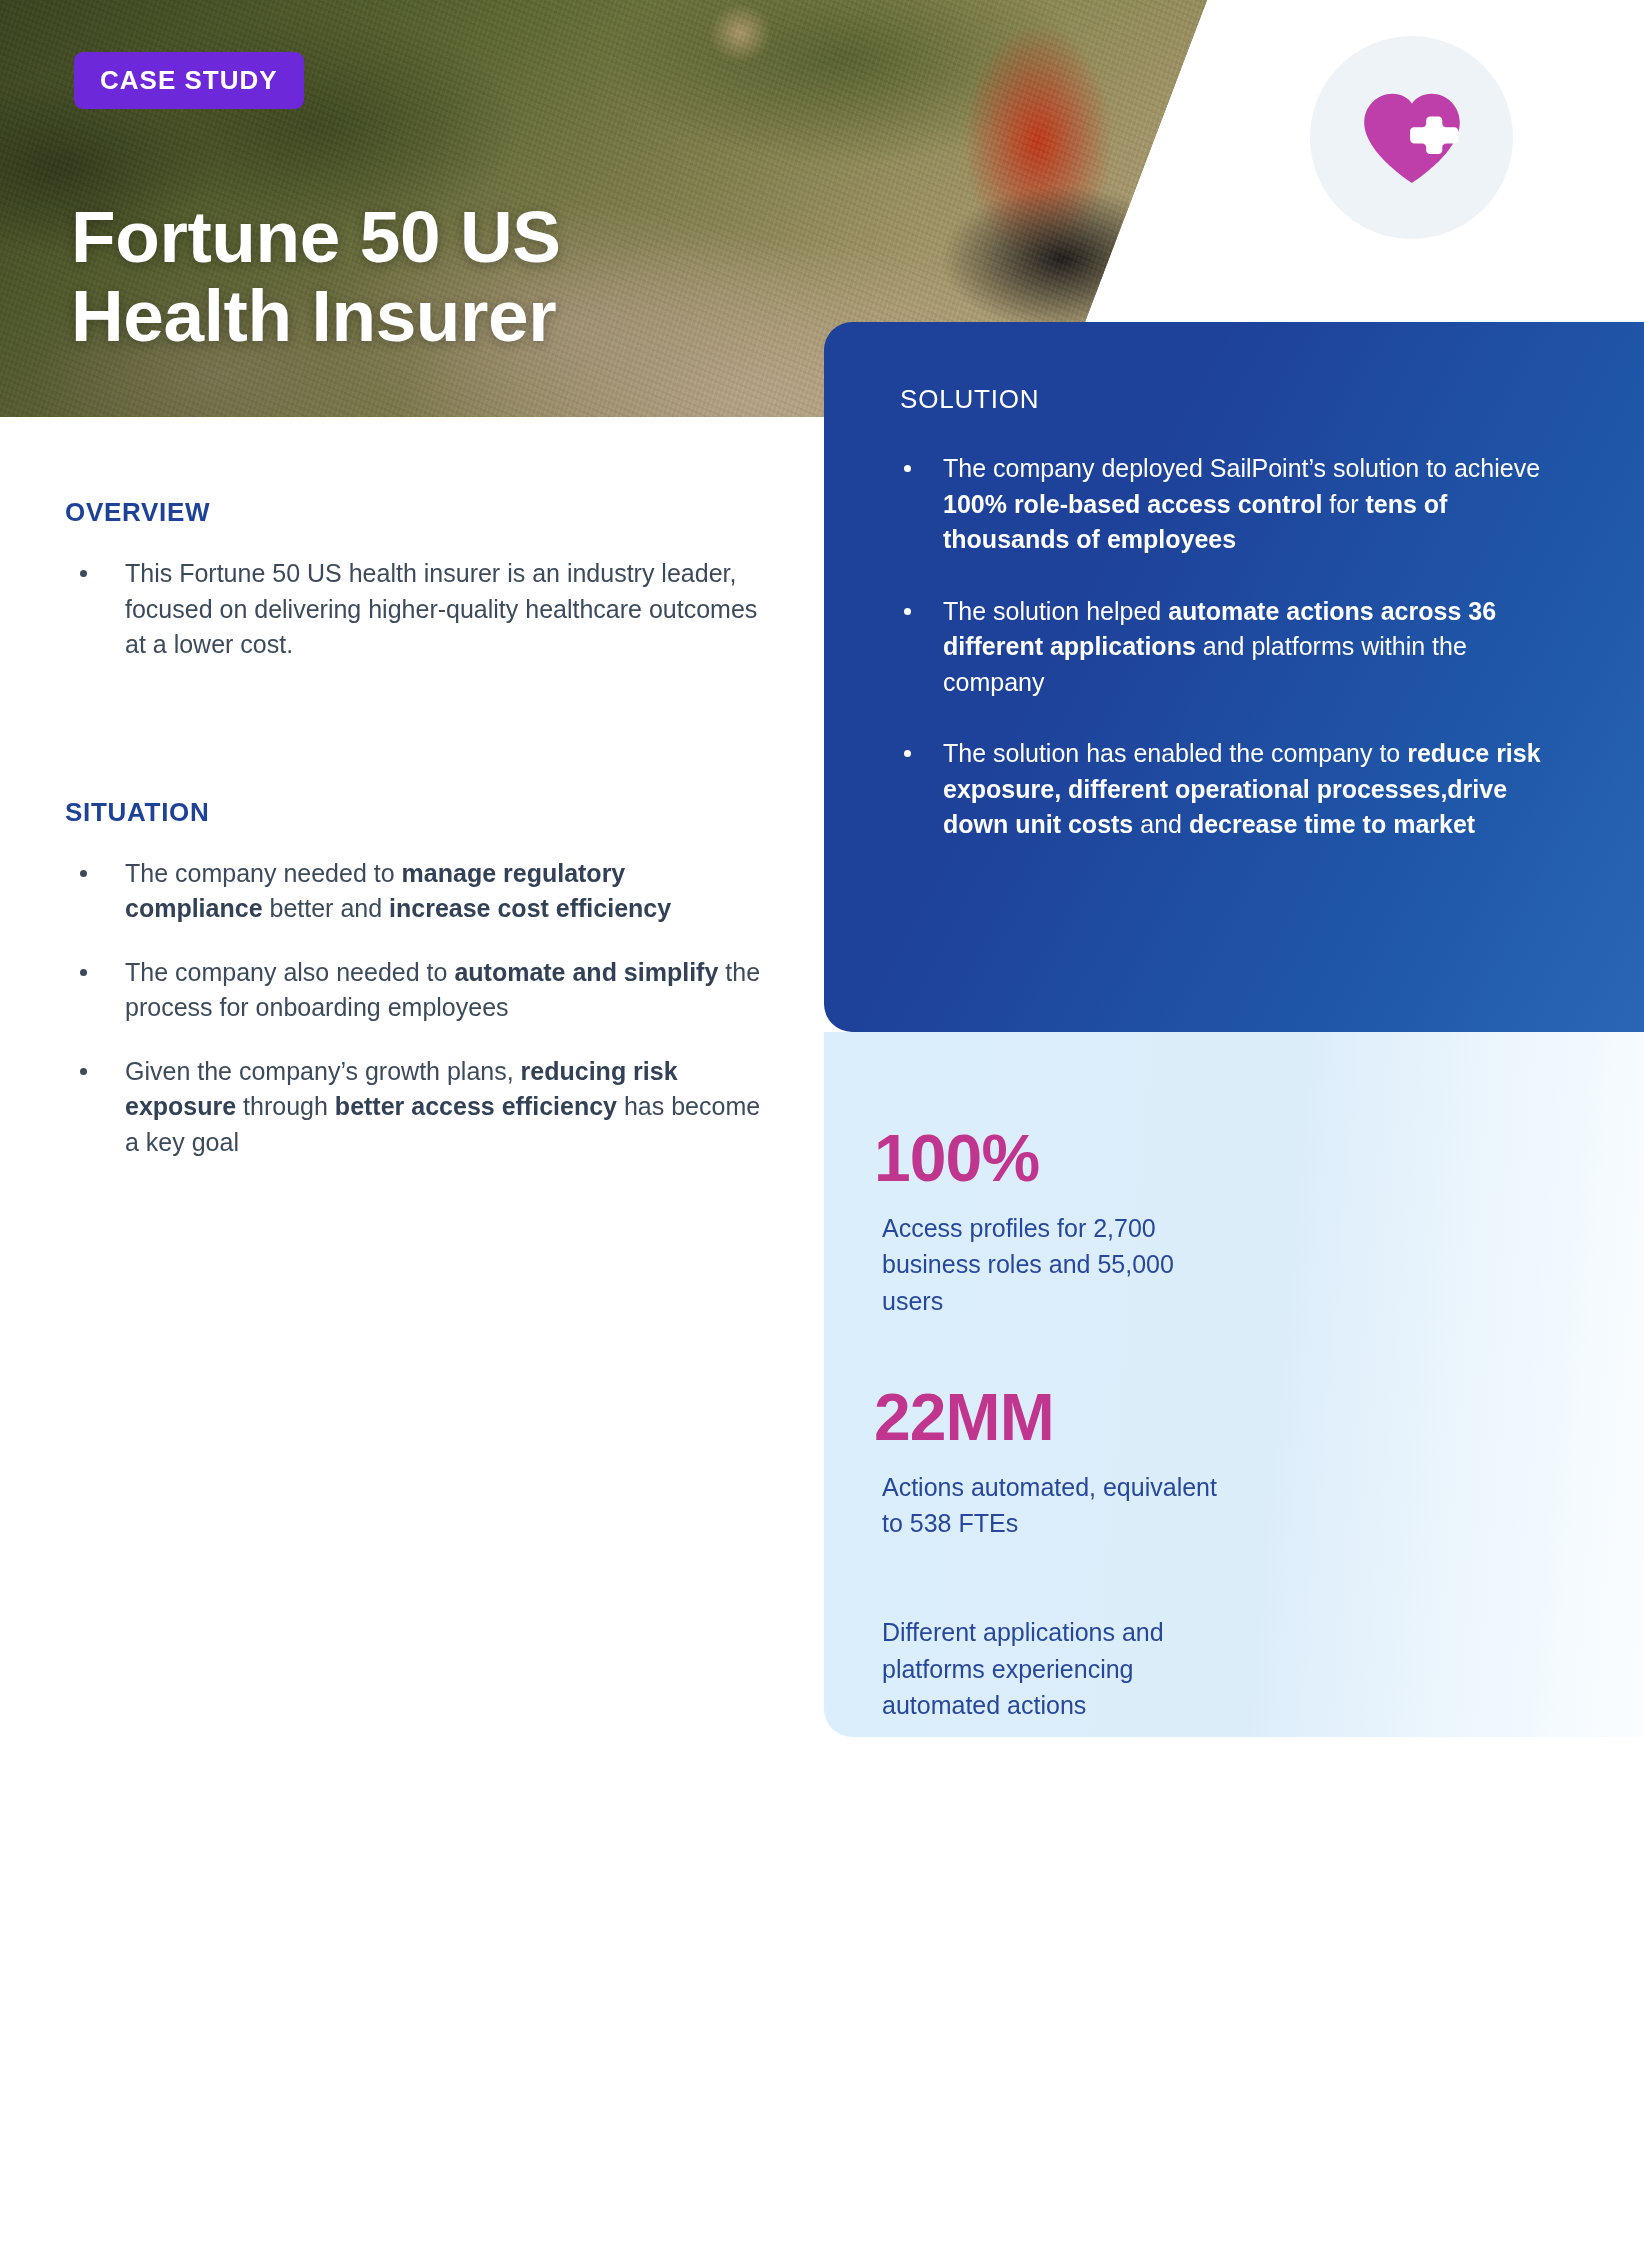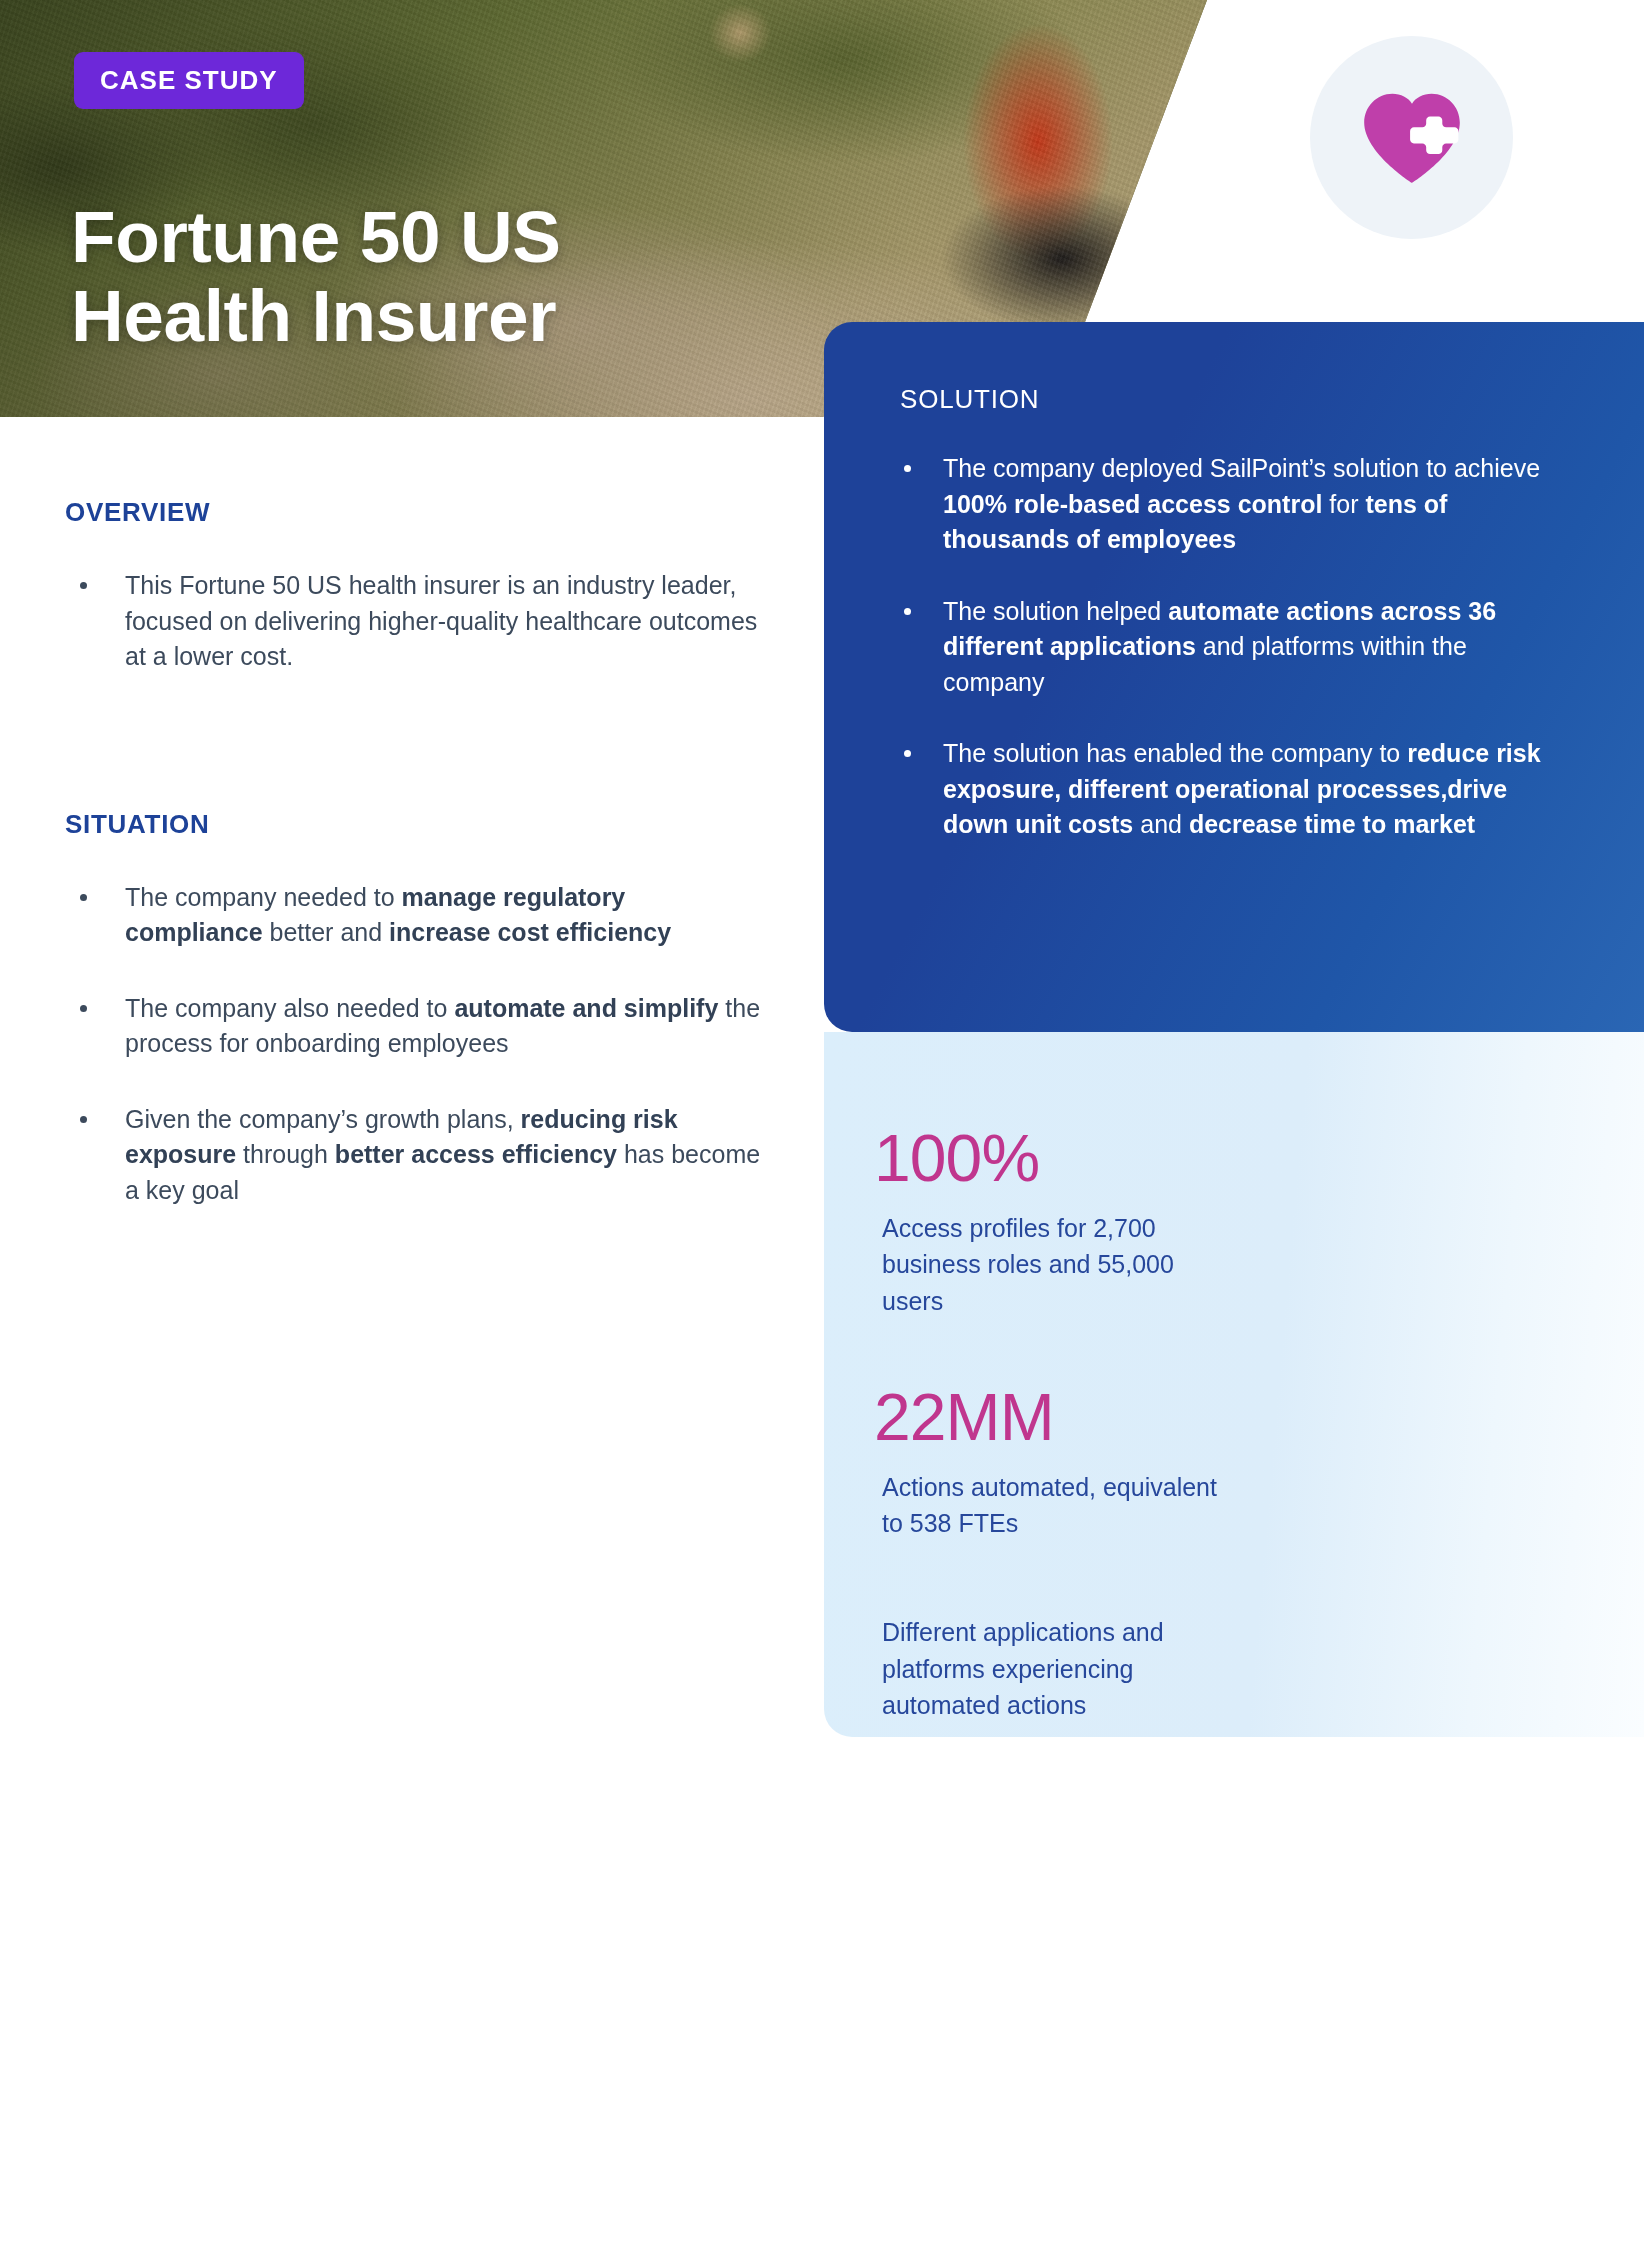--- a/index.html
+++ b/index.html
@@ -114,21 +114,21 @@
     list-style: none;
     margin: 0;
     padding: 0;
   }
   .bullets li {
     position: relative;
     color: #3c4a5c;
     font-size: 25px;
     line-height: 1.42;
     padding-left: 64px;
-    margin-top: 40px;
+    margin-top: 28px;
   }
   .bullets li .dot {
     position: absolute;
     left: 19px;
     top: 14px;
     width: 7px; height: 7px;
     border-radius: 50%;
     background: #3c4a5c;
   }
   .bullets b { font-weight: 700; color: #324156; }
@@ -180,21 +180,21 @@
   }
   .stats-grid {
     display: flex;
     flex-wrap: wrap;
     column-gap: 0;
   }
   .stat { width: 398px; margin-bottom: 57px; }
   .stat-value {
     color: #c0368e;
     font-size: 66px;
-    font-weight: 400;
+    font-weight: 700;
     line-height: 1;
     letter-spacing: -0.9px;
     margin: 0 0 19px 0;
   }
   .stat-label {
     color: #26479b;
     font-size: 25px;
     line-height: 1.45;
     margin: 8px;
     max-width: 346px;

